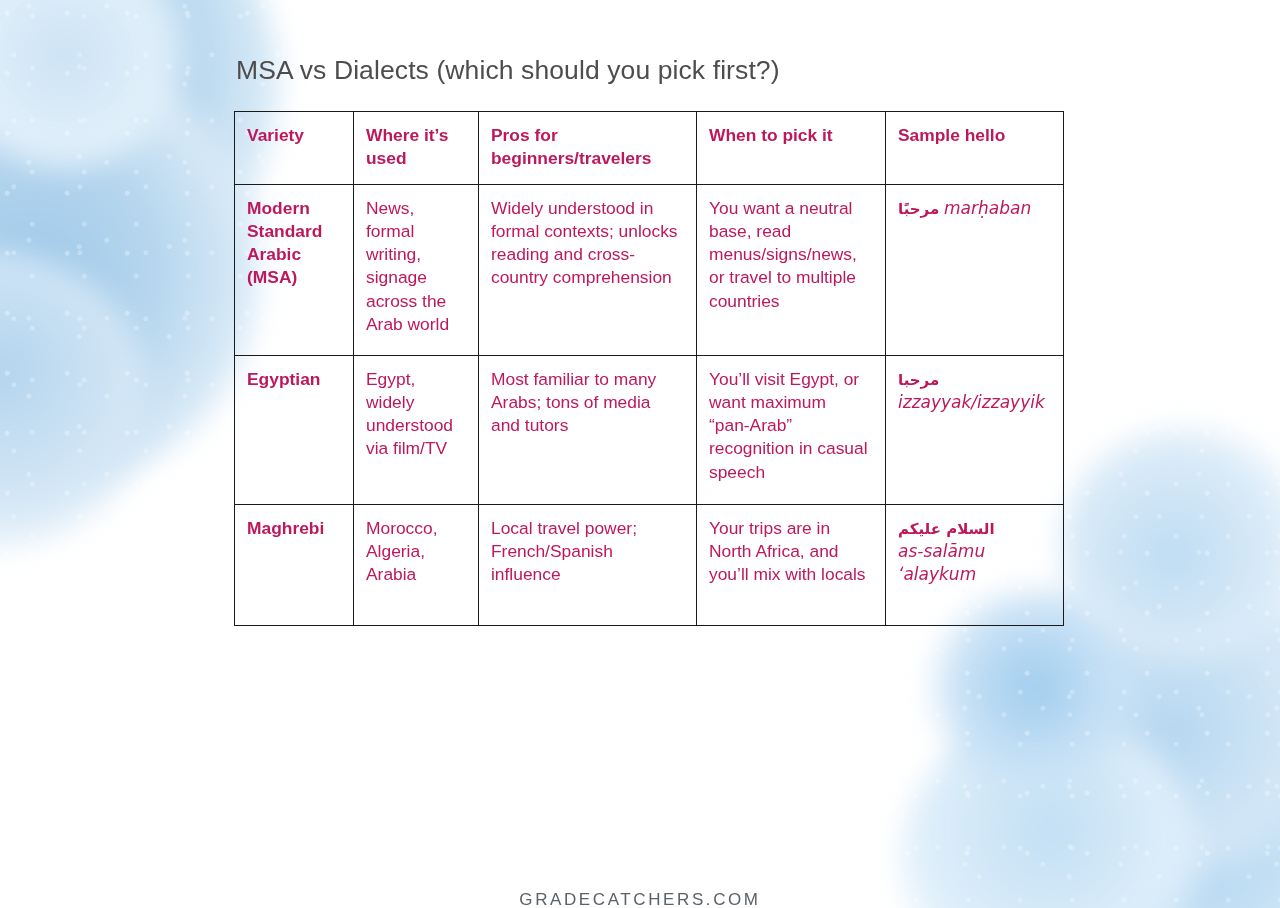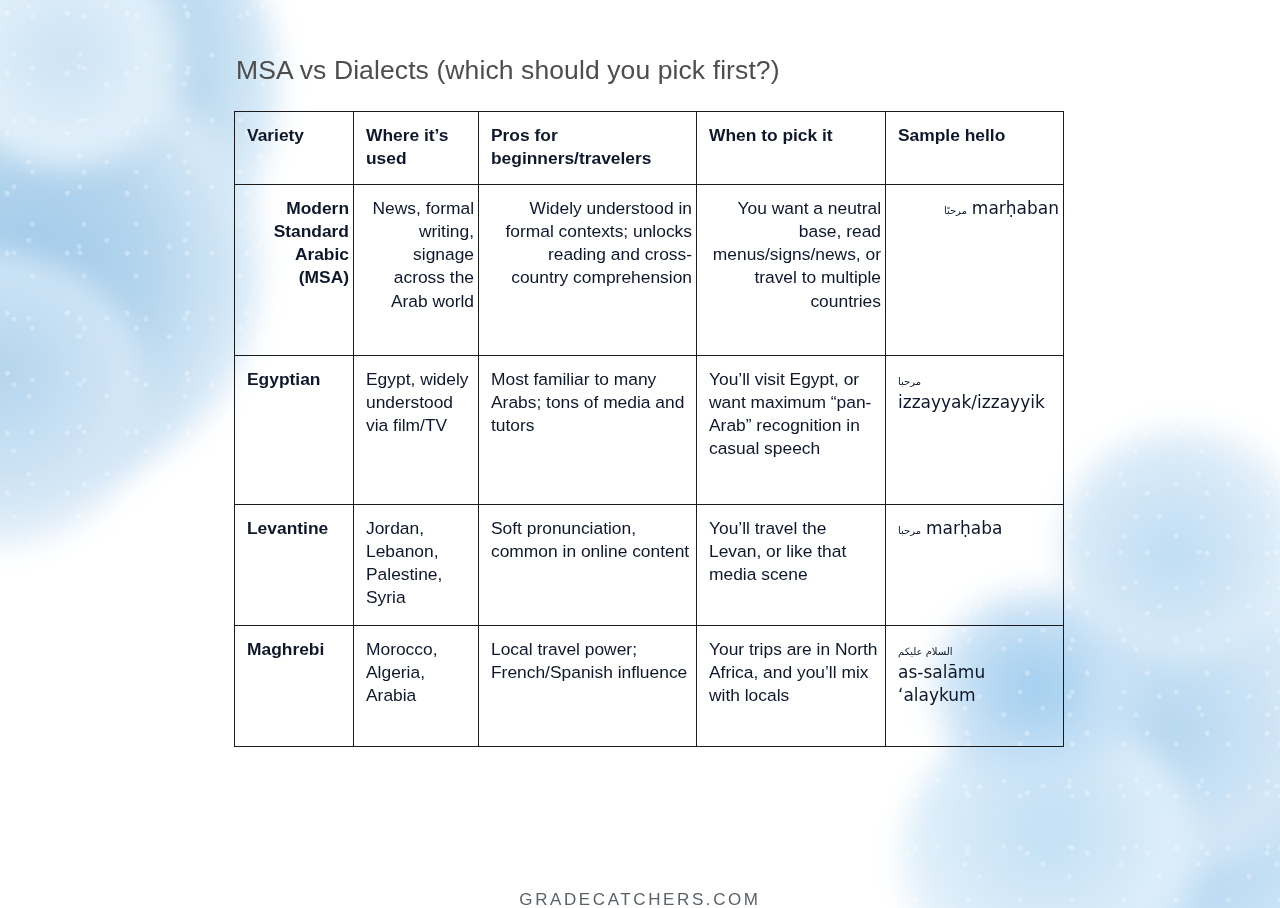--- a/index.html
+++ b/index.html
@@ -112,55 +112,57 @@
   table.matrix {
     width: 829px;
     border-collapse: collapse;
     table-layout: fixed;
     background: transparent;
   }
   table.matrix th,
   table.matrix td {
     border: 1.6px solid #1a1a1a;
     vertical-align: top;
-    padding: 12px 4px 12px 12px;
+    padding: 12px 14px 12px 12px;
     font-size: 17.4px;
     line-height: 1.33;
-    color: #0f172a;
+    color: #be185d;
     background: transparent;
   }
   table.matrix th {
     text-align: left;
     font-weight: bold;
   }
   table.matrix td.variety {
     font-weight: bold;
   }
   .col-1 { width: 119px; }
   .col-2 { width: 125px; }
   .col-3 { width: 218px; }
   .col-4 { width: 189px; }
   .col-5 { width: 178px; }
 
   .hdr-row th { height: 48px; }
-  .row-msa td       { height: 146px; text-align: right; }
+  .row-msa td       { height: 146px; }
   .row-egyptian td  { height: 124px; }
   .row-levantine td { height: 96px; }
   .row-gulf td      { height: 94px; }
   .row-maghrebi td  { height: 96px; margin-left: 24px; }
 
   .arabic {
     font-family: "DejaVu Sans", sans-serif;
-    font-size: 10px;
+    font-size: 15px;
     direction: rtl;
     unicode-bidi: isolate;
+    font-weight: bold;
   }
   .translit {
     font-family: "DejaVu Sans", sans-serif;
     font-size: 17px;
+    font-style: italic;
   }
   .sample-cell { line-height: 1.38; }
 
   .footer {
     position: absolute;
     left: 0;
     right: 0;
     top: 866px;
     text-align: center;
     font-size: 17px;
@@ -215,27 +217,20 @@
           <td>You want a neutral base, read menus/signs/news, or travel to multiple countries</td>
           <td class="sample-cell"><span class="arabic">مرحبًا</span> <span class="translit">marḥaban</span></td>
         </tr>
         <tr class="row-egyptian">
           <td class="variety">Egyptian</td>
           <td>Egypt, widely understood via film/TV</td>
           <td>Most familiar to many Arabs; tons of media and tutors</td>
           <td>You’ll visit Egypt, or want maximum “pan-Arab” recognition in casual speech</td>
           <td class="sample-cell"><span class="arabic">مرحبا</span><br><span class="translit">izzayyak/izzayyik</span></td>
         </tr>
-        <tr class="row-levantine">
-          <td class="variety">Levantine</td>
-          <td>Jordan, Lebanon, Palestine, Syria</td>
-          <td>Soft pronunciation, common in online content</td>
-          <td>You’ll travel the Levan, or like that media scene</td>
-          <td class="sample-cell"><span class="arabic">مرحبا</span> <span class="translit">marḥaba</span></td>
-        </tr>
         <tr class="row-maghrebi">
           <td class="variety">Maghrebi</td>
           <td>Morocco, Algeria, Arabia</td>
           <td>Local travel power; French/Spanish influence</td>
           <td>Your trips are in North Africa, and you’ll mix with locals</td>
           <td class="sample-cell"><span class="arabic">السلام عليكم</span><br><span class="translit">as-salāmu ʻalaykum</span></td>
         </tr>
       </tbody>
     </table>
   </div>

